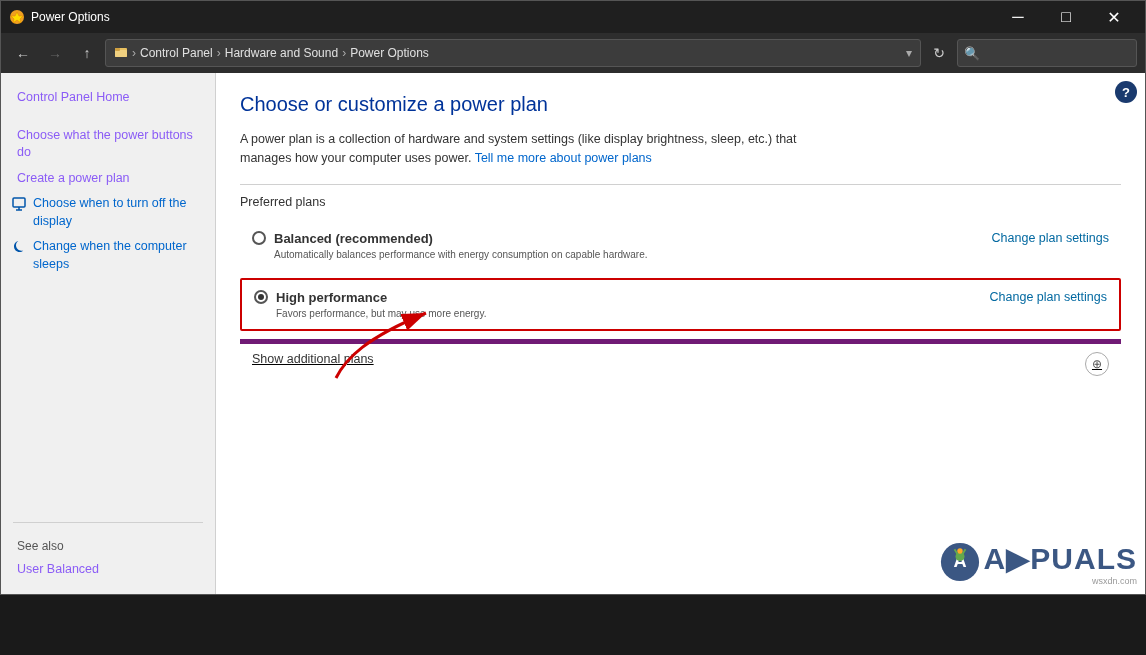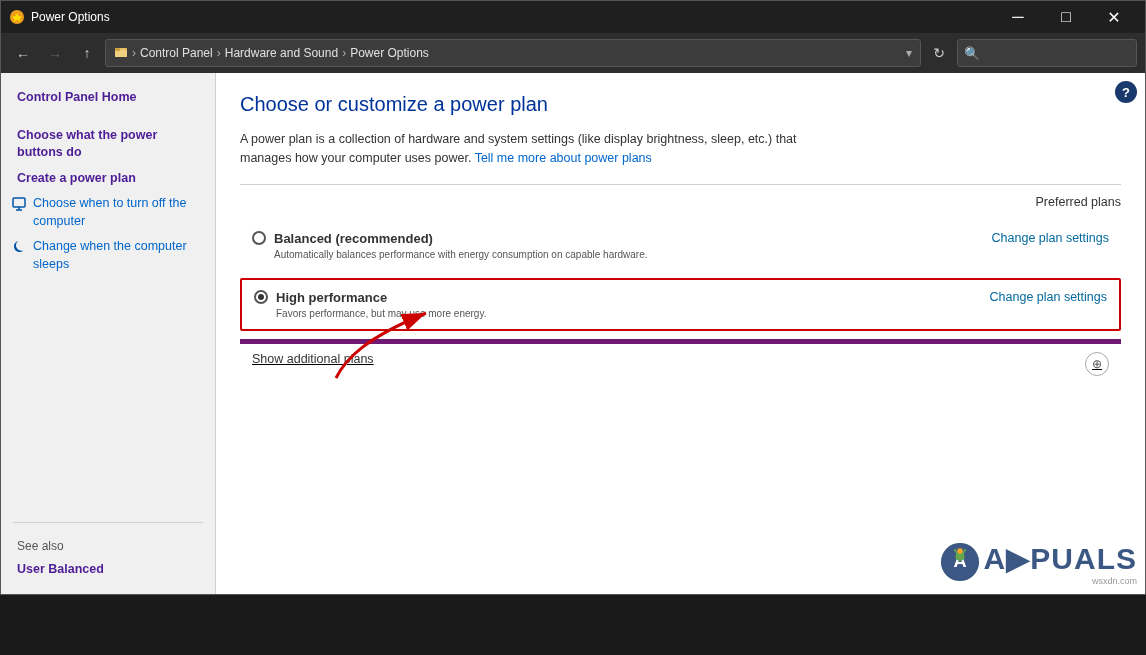--- a/index.html
+++ b/index.html
@@ -146,26 +146,25 @@
       width: 215px;
       background: #f0f0f0;
       border-right: 1px solid #d0d0d0;
       padding: 12px 0;
       display: flex;
       flex-direction: column;
       flex-shrink: 0;
     }
     .sidebar-link {
       padding: 4px 16px;
-      color: #4c1d95;
+      color: #8b5cf6;
       cursor: pointer;
       font-size: 12.5px;
       line-height: 1.4;
       text-decoration: none;
-      font-weight: bold;
     }
     .sidebar-link-with-icon {
       display: flex;
       align-items: flex-start;
       padding: 4px 10px;
       gap: 6px;
       color: #0066cc;
       cursor: pointer;
       font-size: 12.5px;
       line-height: 1.4;
@@ -222,21 +221,20 @@
       height: 1px;
       background: #d0d0d0;
       margin-bottom: 10px;
     }
 
     .section-label {
       font-size: 12.5px;
       color: #333;
       margin-bottom: 12px;
       font-weight: 400;
-      text-align: right;
     }
 
     
     .plan-item {
       display: flex;
       align-items: flex-start;
       justify-content: space-between;
       padding: 10px 12px;
       margin-bottom: 8px;
     }
@@ -421,21 +419,21 @@
       <a class="sidebar-link">Create a power plan</a>
 
       <div class="sidebar-link-with-icon">
         <div class="sidebar-icon">
           <svg width="16" height="16" viewBox="0 0 16 16">
             <rect x="2" y="2" width="12" height="9" rx="1" fill="none" stroke="#0055aa" stroke-width="1.5"></rect>
             <line x1="8" y1="11" x2="8" y2="14" stroke="#0055aa" stroke-width="1.5"></line>
             <line x1="5" y1="14" x2="11" y2="14" stroke="#0055aa" stroke-width="1.5"></line>
           </svg>
         </div>
-        <span class="sidebar-link-text">Choose when to turn off the computer</span>
+        <span class="sidebar-link-text">Choose when to turn off the display</span>
       </div>
 
       <div class="sidebar-link-with-icon">
         <div class="sidebar-icon">
           <svg width="16" height="16" viewBox="0 0 16 16">
             <path d="M8 2 C5 2 3 4.5 3 7.5 C3 10.5 5.5 13 8.5 13 C10 13 11.3 12.4 12.2 11.4 C11.6 11.6 11 11.7 10.4 11.7 C7.4 11.7 5 9.3 5 6.3 C5 4.5 5.9 2.9 7.3 2 C7.5 2 7.7 2 8 2 Z" fill="#0055aa"></path>
           </svg>
         </div>
         <span class="sidebar-link-text">Change when the computer sleeps</span>
       </div>

